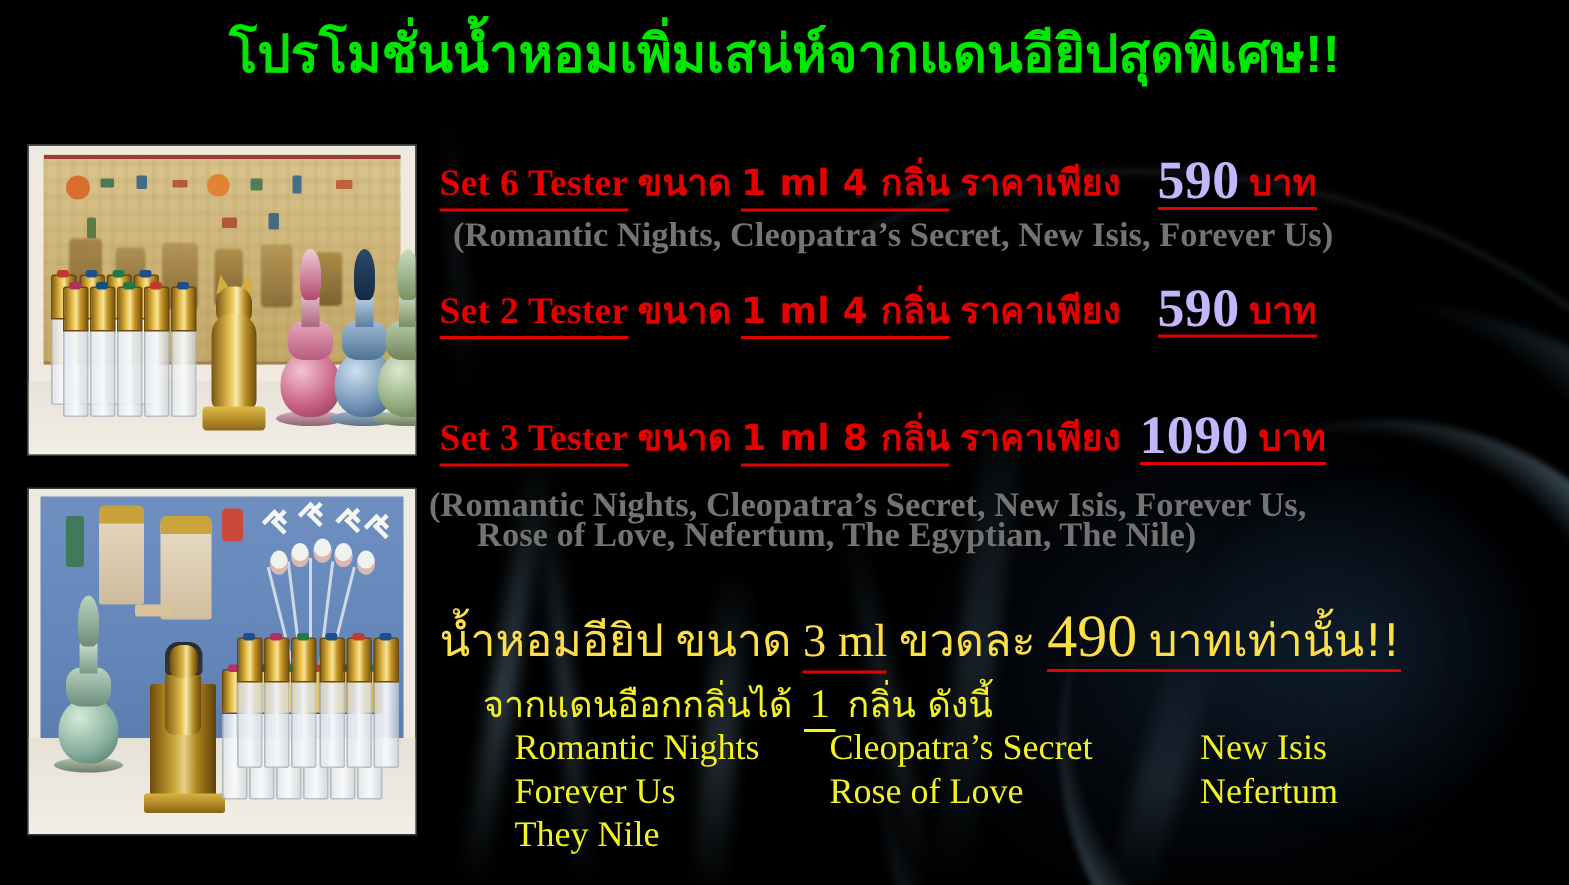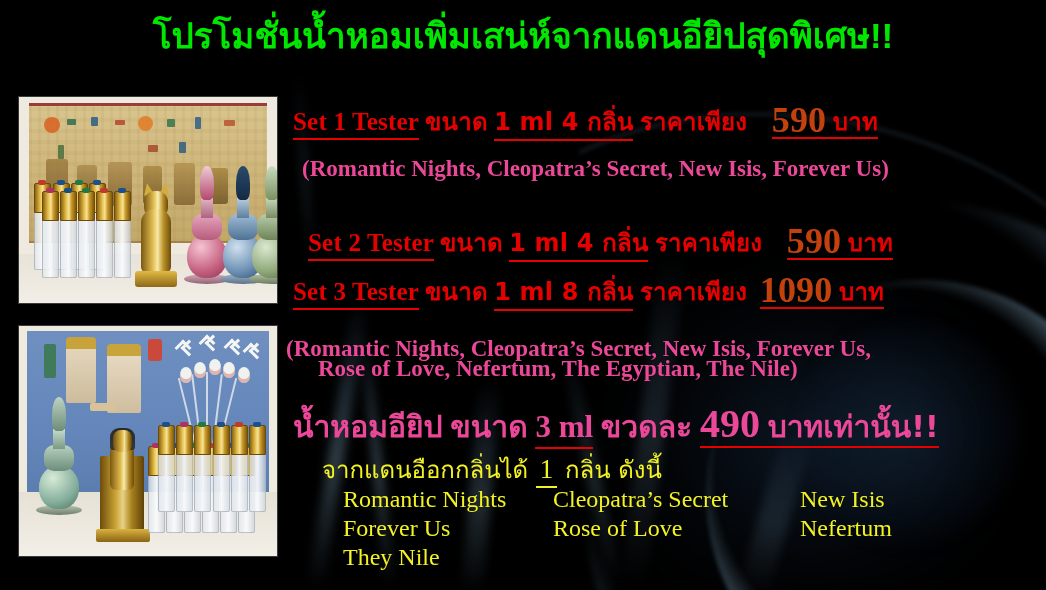--- a/index.html
+++ b/index.html
@@ -261,36 +261,35 @@
   .set-line {
     color: #e60000;
     font-size: 25px;
     letter-spacing: 0.2px;
     text-shadow: 0 0 1px rgba(0,0,0,.9);
   }
   .set-line .th { font-family: "DejaVu Sans", "Liberation Sans", sans-serif; font-size: 24px; }
   .set-line .u { text-decoration: none; border-bottom: 2px solid #e60000; padding-bottom: 3px; }
   .price {
     font-size: 36px;
-    color: #c2410c;
+    color: #c4b5fd;
     font-weight: bold;
     vertical-align: -2px;
   }
   .price-wrap { border-bottom: 2px solid #e60000; padding-bottom: 2px; }
   .scent-line {
-    color: #ec4899;
+    color: #737373;
     font-size: 23px;
     font-weight: bold;
     text-shadow: 0 0 1px rgba(0,0,0,.85);
-    margin-top: 12px;
   }
   .offer-line {
-    color: #ec4899;
+    color: #fde047;
     font-size: 31px;
-    font-weight: bold;
+    font-weight: normal;
   }
   .offer-line .th { font-family: "DejaVu Sans", "Liberation Sans", sans-serif; font-size: 30px; }
   .offer-line .big { font-size: 40px; }
   .choose-line {
     color: #f2f224;
     font-size: 24px;
     font-family: "DejaVu Sans", "Liberation Sans", sans-serif;
     font-weight: normal;
   }
   .choose-line .num {
@@ -525,32 +524,32 @@
           <span class="gem" style="background:#c0392b;"></span>
         </div>
       <div class="vial" style="left:89%;bottom:19%;">
           <span class="cap"></span>
           <span class="gem" style="background:#1d4f8c;"></span>
         </div>
     </div>
   </div>
 
   <div class="row set-line" style="left:293px; top:99px;">
-    <span class="u">Set 1 Tester</span>
+    <span class="u">Set 6 Tester</span>
     <span class="th">ขนาด</span>
     <span class="th u">1 ml 4 กลิ่น</span>
     <span class="th">ราคาเพียง</span>
     <span class="price-wrap" style="margin-left:18px;">
       <span class="price">590</span>
       <span class="th">บาท</span>
     </span>
   </div>
   <div class="row scent-line" style="left:302px; top:144px;">(Romantic Nights, Cleopatra’s Secret, New Isis, Forever Us)</div>
 
-  <div class="row set-line" style="left:308px; top:184px;margin-top:36px;">
+  <div class="row set-line" style="left:293px; top:184px;">
     <span class="u">Set 2 Tester</span>
     <span class="th">ขนาด</span>
     <span class="th u">1 ml 4 กลิ่น</span>
     <span class="th">ราคาเพียง</span>
     <span class="price-wrap" style="margin-left:18px;">
       <span class="price">590</span>
       <span class="th">บาท</span>
     </span>
   </div>
 

